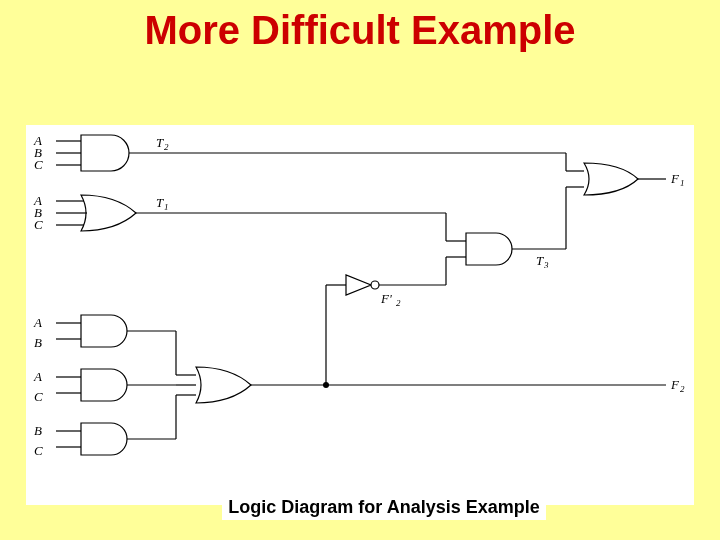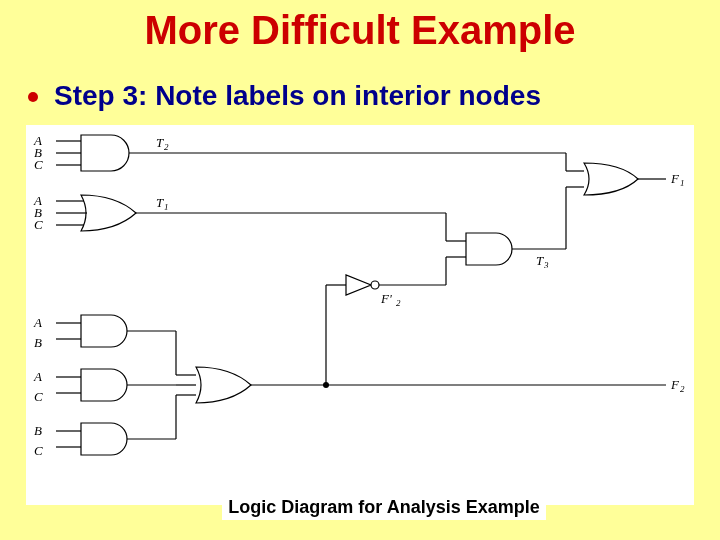--- a/index.html
+++ b/index.html
@@ -91,24 +91,20 @@
     fill: none;
   }
 </style>
 </head>
 <body>
 
 <div class="slide">
 
   <div class="title">More Difficult Example</div>
 
-  <div class="bullet-row">
-    <div class="bullet-dot"></div>
-    <div class="bullet-text">Step 3: Note labels on interior nodes</div>
-  </div>
 
   <div class="diagram">
     <svg width="668" height="380" viewBox="0 0 668 380">
 
       <g>
         <path class="gate" d="M55 10 L85 10 A18 18 0 0 1 85 46 L55 46 Z"></path>
         <line class="wire" x1="30" y1="16" x2="55" y2="16"></line>
         <line class="wire" x1="30" y1="28" x2="55" y2="28"></line>
         <line class="wire" x1="30" y1="40" x2="55" y2="40"></line>
         <text x="8" y="20">A</text>

